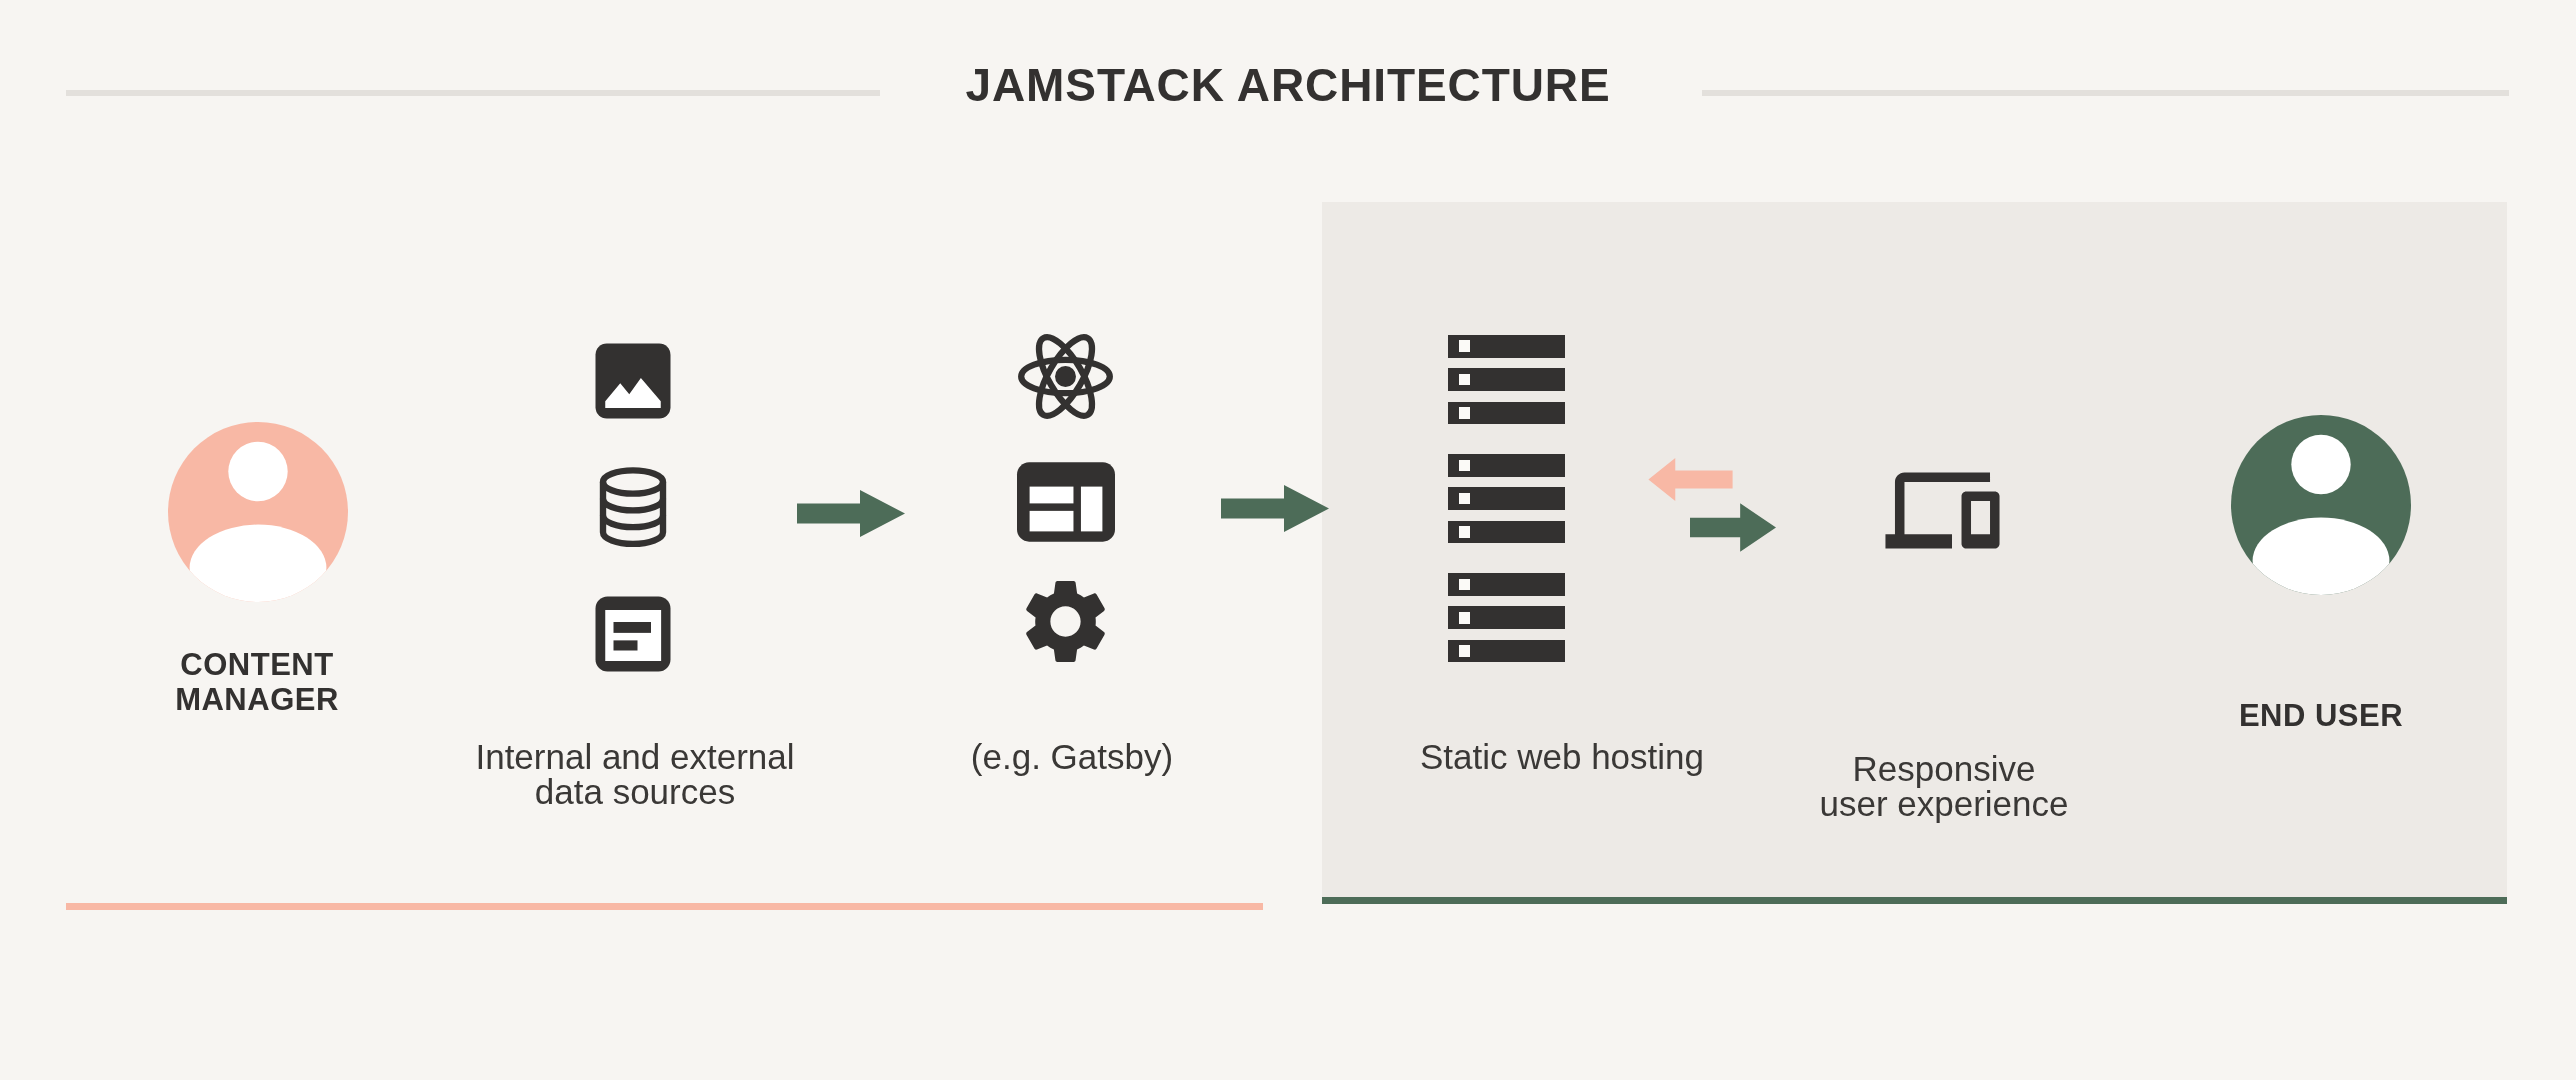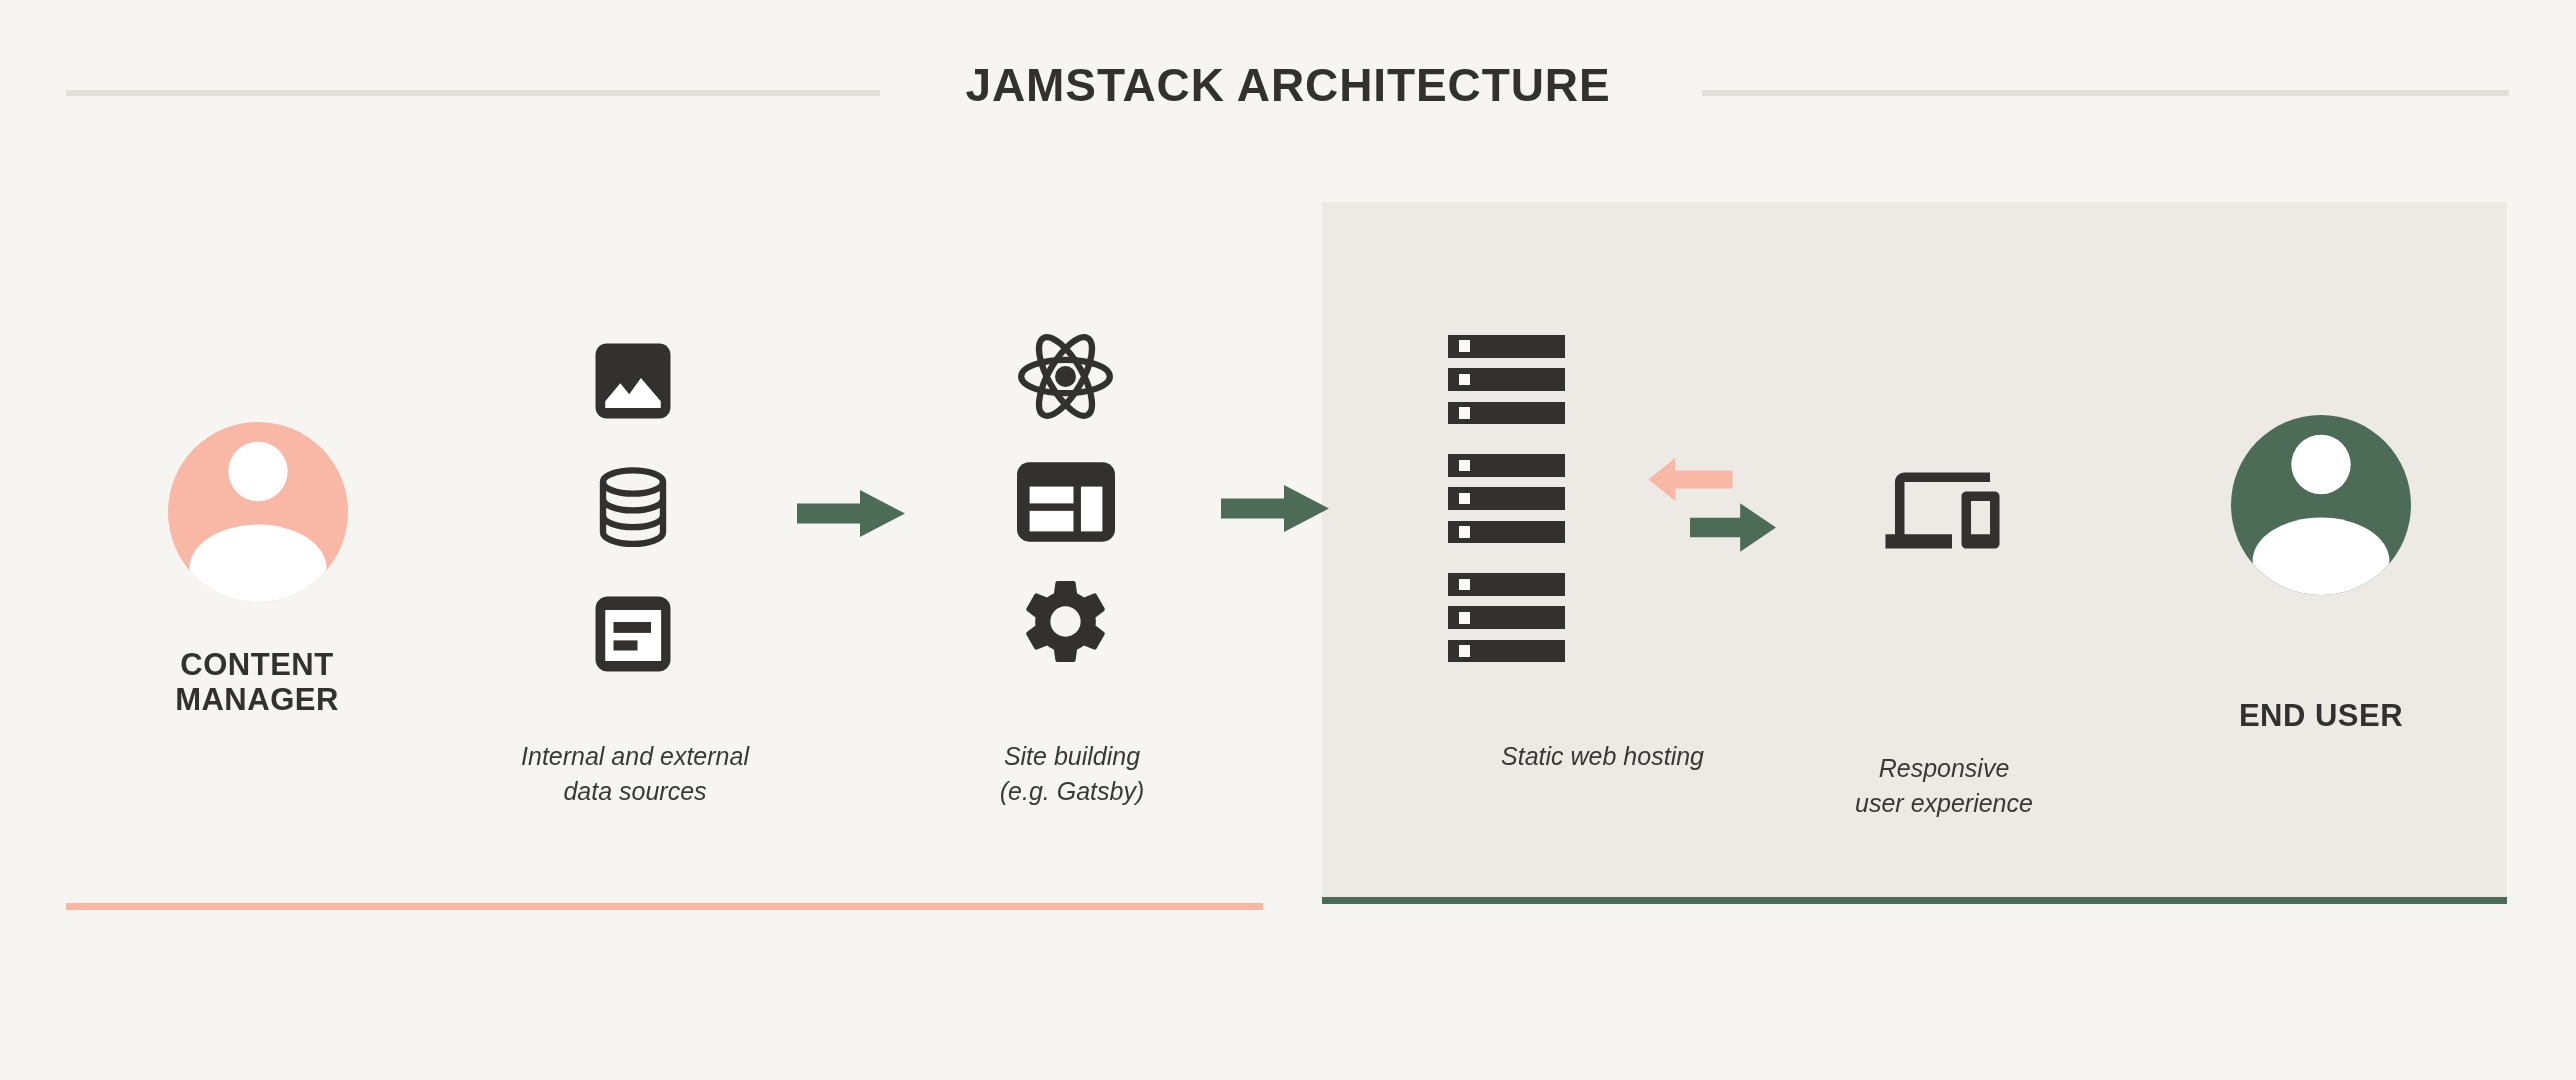--- a/index.html
+++ b/index.html
@@ -53,21 +53,21 @@
   .server-group{display:flex;flex-direction:column;gap:10.8px;}
   .server-bar{width:117px;height:22.5px;background:var(--ink);display:flex;align-items:center;padding-left:10.8px;}
   .server-led{width:11.7px;height:11.7px;background:#fbfaf7;}
 
   
   .node-label{position:absolute;width:396px;text-align:center;font-weight:700;
               font-size:31px;line-height:35px;color:var(--ink);letter-spacing:0.5px;}
   .cm-label{left:59px;top:647px;}
   .eu-label{left:2123px;top:670px;margin-top:28px;}
   .caption{position:absolute;width:396px;text-align:center;font-weight:400;
-           font-size:25px;line-height:35px;color:var(--text);font-style:italic;}
+           font-size:35px;line-height:35px;color:var(--text);}
   .cap-data{left:437px;top:739px;}
   .cap-site{left:874px;top:739px;}
   .cap-host{left:1308px;top:739px;text-align:right;}
   .cap-resp{left:1746px;top:751px;}
 
   
   .building-line{position:absolute;left:66px;top:903px;width:1197px;height:7.2px;background:var(--pink);}
   .section-label{position:absolute;width:396px;text-align:center;font-weight:700;
                  font-size:31px;letter-spacing:0.5px;color:var(--ink);top:937px;}
   .lbl-building{left:466px;}
@@ -145,21 +145,20 @@
   <svg class="abs ic-layout" width="112" height="92" viewBox="0 3 24 18" aria-hidden="true">
     <rect x="1.5" y="3.5" width="21" height="17" rx="2.6" class="ink"></rect>
     <rect x="4.2" y="8.7" width="9.4" height="3.6" class="wht"></rect>
     <rect x="4.2" y="13.9" width="9.4" height="4.4" class="wht"></rect>
     <rect x="15.2" y="8.7" width="4.6" height="9.6" class="wht"></rect>
   </svg>
   <svg class="abs ic-gear" width="101" height="101" viewBox="0 0 24 24" aria-hidden="true">
     <path class="ink" d="M19.14,12.94c0.04-0.3,0.06-0.61,0.06-0.94c0-0.32-0.02-0.64-0.07-0.94l2.03-1.58c0.18-0.14,0.23-0.41,0.12-0.61l-1.92-3.32c-0.12-0.22-0.37-0.29-0.59-0.22l-2.39,0.96c-0.5-0.38-1.03-0.7-1.62-0.94L14.4,2.81c-0.04-0.24-0.24-0.41-0.48-0.41h-3.84c-0.24,0-0.43,0.17-0.47,0.41L9.25,5.35C8.66,5.59,8.12,5.92,7.63,6.29L5.24,5.33c-0.22-0.08-0.47,0-0.59,0.22L2.74,8.87C2.62,9.08,2.66,9.34,2.86,9.48l2.03,1.58C4.84,11.36,4.8,11.69,4.8,12s0.02,0.64,0.07,0.94l-2.03,1.58c-0.18,0.14-0.23,0.41-0.12,0.61l1.92,3.32c0.12,0.22,0.37,0.29,0.59,0.22l2.39-0.96c0.5,0.38,1.03,0.7,1.62,0.94l0.36,2.54c0.05,0.24,0.24,0.41,0.48,0.41h3.84c0.24,0,0.44-0.17,0.47-0.41l0.36-2.54c0.59-0.24,1.13-0.56,1.62-0.94l2.39,0.96c0.22,0.08,0.47,0,0.59-0.22l1.92-3.32c0.12-0.22,0.07-0.47-0.12-0.61L19.14,12.94z M12,15.6c-1.98,0-3.6-1.62-3.6-3.6s1.62-3.6,3.6-3.6s3.6,1.62,3.6,3.6S13.98,15.6,12,15.6z"></path>
   </svg>
   <div class="caption cap-site">
-    <div>Site building</div>
     <div>(e.g. Gatsby)</div>
   </div>
 
   <svg class="abs flow-arrow-2" width="108" height="47" viewBox="0 0 120 52" aria-hidden="true">
     <polygon class="grn" points="0,15 70,15 70,0 120,26 70,52 70,37 0,37"></polygon>
   </svg>
 
   <div class="servers">
       <div class="server-group">
         <div class="server-bar">

